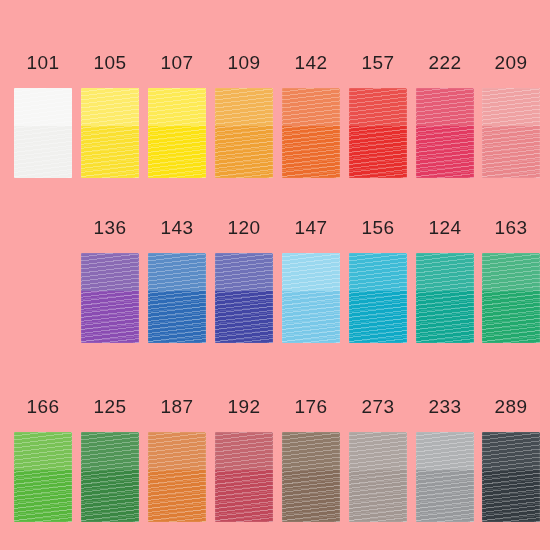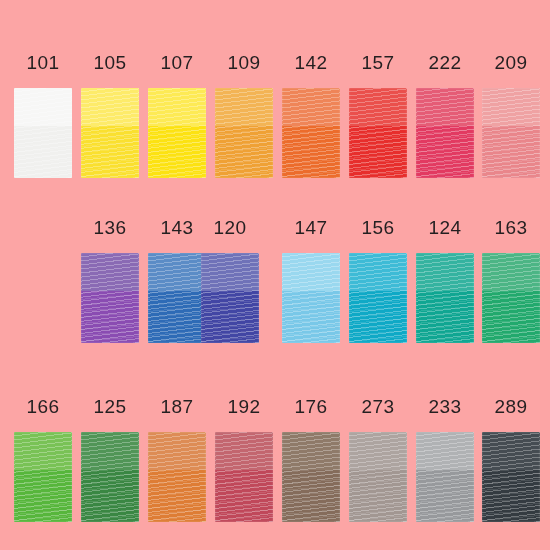--- a/index.html
+++ b/index.html
@@ -214,21 +214,21 @@
     <div class="swatch-cell" style="left:148px">
       <span class="swatch-label">143</span>
       <div class="swatch-patch">
         <div class="patch-bottom" style="background: rgb(46, 107, 182);"></div>
         <div class="patch-top" style="background: rgb(91, 140, 198);"></div>
         <div class="patch-texture"></div>
         <div class="patch-texture-low"></div>
         <div class="patch-edge"></div>
       </div>
     </div>
-    <div class="swatch-cell" style="left:201px">
+    <div class="swatch-cell" style="left:215px">
       <span class="swatch-label">120</span>
       <div class="swatch-patch">
         <div class="patch-bottom" style="background: rgb(66, 70, 164);"></div>
         <div class="patch-top" style="background: rgb(111, 114, 184);"></div>
         <div class="patch-texture"></div>
         <div class="patch-texture-low"></div>
         <div class="patch-edge"></div>
       </div>
     </div>
     <div class="swatch-cell" style="left:282px">

